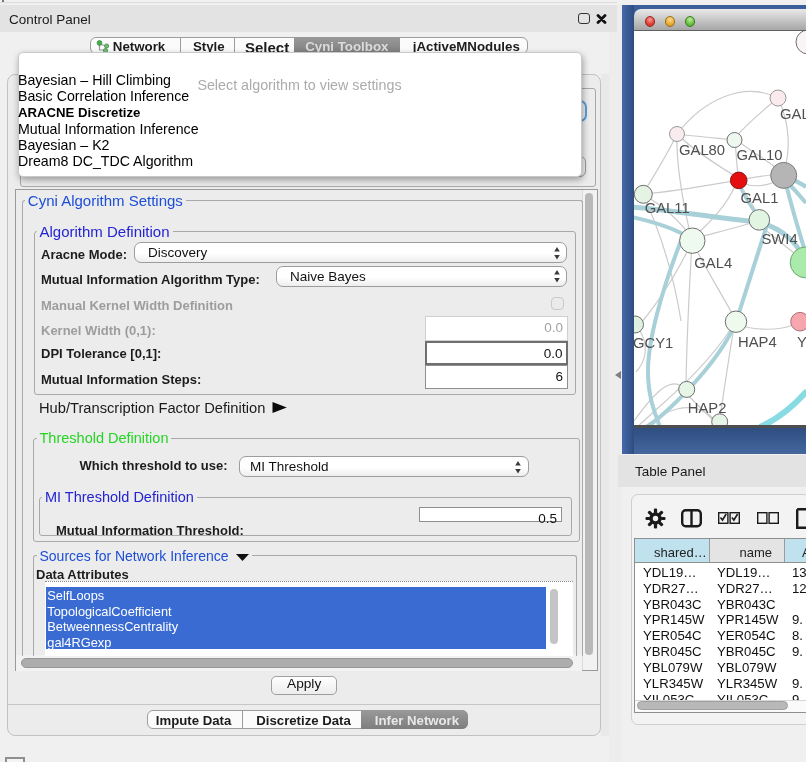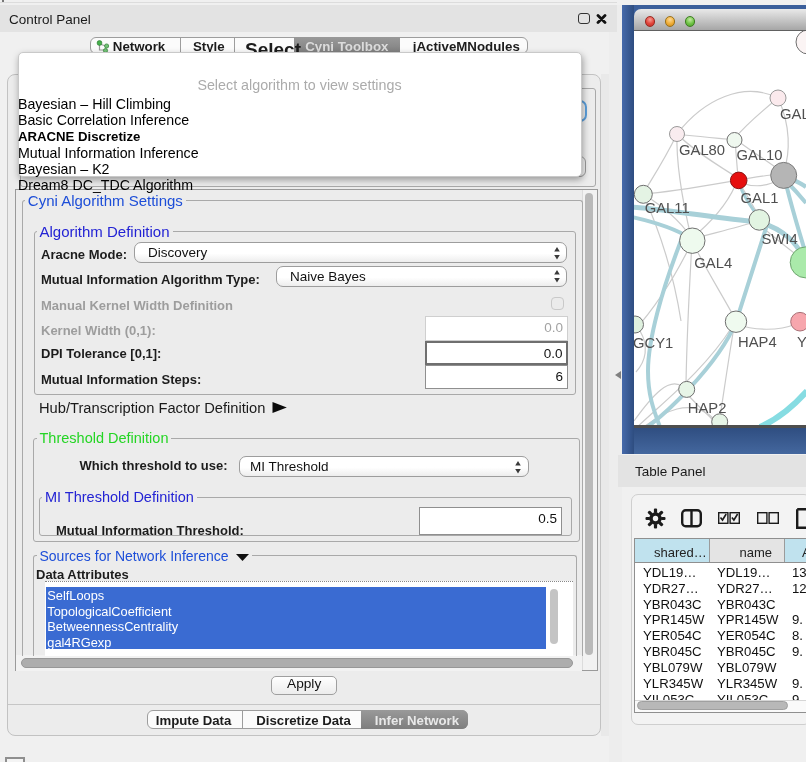--- a/index.html
+++ b/index.html
@@ -35,21 +35,21 @@
 <div class="abs" style="left:180px;top:37px;width:1px;height:17px;background:#9d9d9d;"></div>
 <div class="abs" style="left:233.5px;top:37px;width:1px;height:17px;background:#9d9d9d;"></div>
 <svg class="abs" style="left:96px;top:38px" width="14" height="15" viewBox="0 0 14 15">
   <path d="M3.5 6 L3.5 12 L9 12 M3.5 6 L10 8" stroke="#9a9a9a" stroke-width="1.2" fill="none"></path>
   <circle cx="3.5" cy="5" r="2.4" fill="#46b14c" stroke="#2e7d33" stroke-width="0.7"></circle>
   <circle cx="10.6" cy="8" r="2.1" fill="#72c276" stroke="#2e7d33" stroke-width="0.7"></circle>
   <circle cx="9.5" cy="12.6" r="2.1" fill="#72c276" stroke="#2e7d33" stroke-width="0.7"></circle>
 </svg>
 <div class="lbl" style="left:112.8px;top:39px;font-size:13.3px;">Network</div>
 <div class="lbl" style="left:192.9px;top:39px;font-size:13.3px;">Style</div>
-<div class="lbl" style="left:245px;top:39px;font-size:19px;">Select</div>
+<div class="lbl" style="left:245px;top:39px;font-size:15px;">Select</div>
 <div class="lbl" style="left:305.2px;top:39px;font-size:13.3px;color:#dcdcdc;">Cyni Toolbox</div>
 <div class="lbl" style="left:412.7px;top:39px;font-size:13.3px;">jActiveMNodules</div>
 
 <div class="abs" style="left:7px;top:74px;width:594px;height:662px;background:#ececec;border:1px solid #c2c2c2;border-radius:8px;box-sizing:border-box;"></div>
 
 <div class="gbox" style="left:20px;top:88px;width:574px;height:97px;"></div>
 <div class="abs" style="left:300px;top:100px;width:287px;height:22px;background:#ececec;border:2.5px solid #5b9fdc;border-radius:7px;box-sizing:border-box;"></div>
 <div class="abs" style="left:400px;top:156px;width:186px;height:21px;background:#f1f1f1;border:1px solid #9a9a9a;border-radius:6px;box-sizing:border-box;"></div>
 
 <div class="abs" style="left:15px;top:189px;width:583px;height:482px;border:1px solid #9a9a9a;box-sizing:border-box;background:#ececec;"></div>
@@ -116,21 +116,21 @@
   <span class="ct" style="left:10.5px;">MI Threshold</span>
   <svg class="abs" style="right:6.5px;top:4px" width="6" height="13" viewBox="0 0 6 13">
       <path d="M3 0 L5.8 4.6 L0.2 4.6 Z M3 12.5 L5.8 7.9 L0.2 7.9 Z" fill="#3a3a3a"></path>
     </svg>
 </div>
 
 <div class="gbox" style="left:39px;top:497px;width:531px;height:37px;">
   <span class="gtit" style="left:2px;color:#2323d4;font-size:14.5px;">MI Threshold Definition</span>
 </div>
 <div class="lbl" style="left:56px;top:511px;margin-top:12px;">Mutual Information Threshold:</div>
-<div class="tf" style="left:418.5px;top:507px;width:143.5px;height:28px;border:1.5px solid #8f8f8f;box-sizing:border-box;">
+<div class="tf" style="left:418.5px;top:507px;width:143.5px;height:15px;border:1.5px solid #8f8f8f;box-sizing:border-box;">
     <span style="right:4px;">0.5</span>
   </div>
 
 <div class="abs" style="left:33px;top:555px;width:542px;height:100px;border:1px solid #a9a9a9;border-bottom:none;border-radius:3px 3px 0 0;">
   <span class="gtit" style="left:2.5px;font-size:14px;top:-8.5px;">Sources for Network Inference&nbsp;&nbsp;<svg width="13" height="7" viewBox="0 0 13 7" style="display:inline-block">
         <path d="M0 0 L13 0 L6.5 7 Z" fill="#111"></path>
       </svg></span>
 </div>
 <div class="lbl" style="left:36px;top:567px;">Data Attributes</div>
 
@@ -148,21 +148,21 @@
 <div class="abs" style="left:361px;top:710px;width:107px;height:18.5px;background:linear-gradient(#999999,#7e7e7e);border-radius:0 6px 6px 0;box-sizing:border-box;"></div>
 <div class="abs" style="left:242.3px;top:710px;width:1px;height:18.5px;background:#9d9d9d;"></div>
 <div class="lbl" style="left:155.8px;top:712.5px;font-size:13.2px;">Impute Data</div>
 <div class="lbl" style="left:256.3px;top:712.5px;font-size:13.2px;">Discretize Data</div>
 <div class="lbl" style="left:374.8px;top:712.5px;font-size:13.2px;color:#e8e8e8;">Infer Network</div>
 
 <div class="abs" style="left:5px;top:757px;width:16px;height:10px;background:#f4f4f4;border:2px solid #8f8f8f;"></div>
 
 <div class="abs" style="left:17.5px;top:52px;width:564.5px;height:124.5px;background:#fff;border:1px solid #c9c9c9;border-radius:5px;box-shadow:1px 3px 7px rgba(0,0,0,0.35);box-sizing:border-box;"></div>
 <div class="abs" style="left:17.5px;top:56.5px;width:564px;text-align:center;font-size:14.3px;color:#ababab;margin-top:20px;">Select algorithm to view settings</div>
-<div class="abs" style="left:18px;top:72px;font-size:14.2px;color:#000;line-height:16px;margin-top:24px;">Bayesian – Hill Climbing<br>Basic Correlation Inference<br><b style="font-size:13.2px">ARACNE Discretize</b><br>Mutual Information Inference<br>Bayesian – K2<br>Dream8 DC_TDC Algorithm</div>
+<div class="abs" style="left:18px;top:72px;font-size:14.2px;color:#000;line-height:16px;">Bayesian – Hill Climbing<br>Basic Correlation Inference<br><b style="font-size:13.2px">ARACNE Discretize</b><br>Mutual Information Inference<br>Bayesian – K2<br>Dream8 DC_TDC Algorithm</div>
 
 <div class="abs" style="left:622px;top:4.5px;width:184px;height:449.5px;background:#3b5f9b;"></div>
 <div class="abs" style="left:622px;top:4.5px;width:11.8px;height:449.5px;background:linear-gradient(90deg,#4569aa,#2e4d80);"></div>
 <div class="abs" style="left:634px;top:427.5px;width:172px;height:26.5px;background:linear-gradient(#2f4e81,#44679e);"></div>
 <svg class="abs" style="left:615px;top:371px" width="6" height="8" viewBox="0 0 6 8">
     <path d="M6 0 L6 8 L0 4 Z" fill="#808080"></path>
   </svg>
 
 <div class="abs" style="left:633.8px;top:9px;width:172.2px;height:22px;background:linear-gradient(#e9e9e9,#a6a6a6);border-radius:7px 0 0 0;border-bottom:1px solid #616161;box-sizing:border-box;"></div>
 <div class="abs" style="left:644.5px;top:16px;width:10.5px;height:10.5px;border-radius:50%;background:radial-gradient(circle at 50% 30%,#f59e96,#e2443a 55%,#bd3028);border:0.5px solid #992a22;box-sizing:border-box;"></div>

